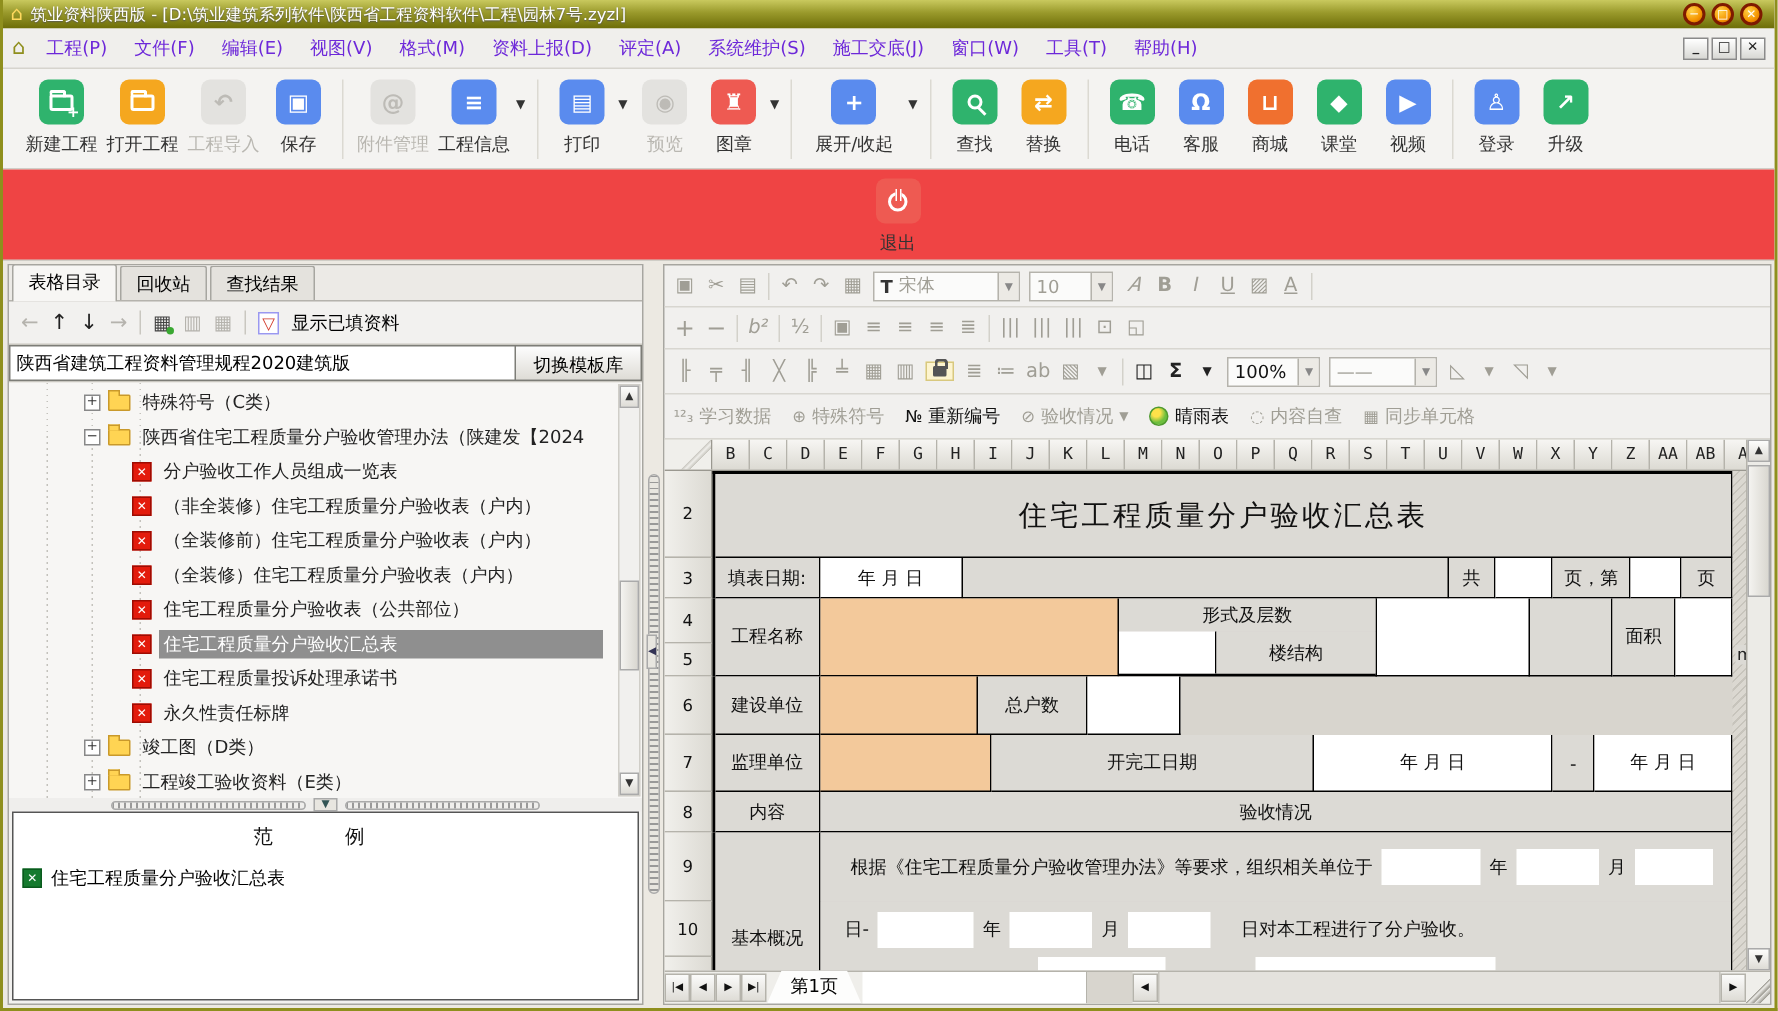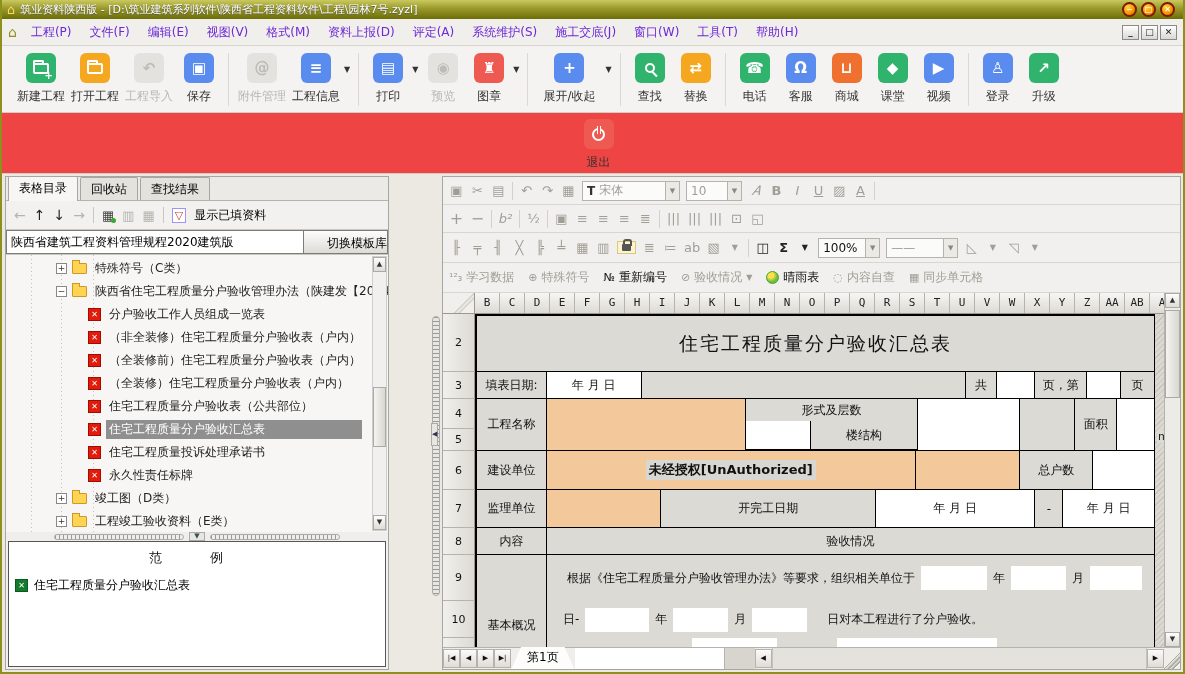--- a/index.html
+++ b/index.html
@@ -32,35 +32,35 @@
   .fico{width:16px;height:11px;border:2px solid #fff;border-radius:2px;position:relative}
   .fico::before{content:"";position:absolute;top:-5px;left:-2px;width:7px;height:3px;border:2px solid #fff;border-bottom:none;border-radius:2px 2px 0 0}
   .fplus{position:absolute;right:3px;bottom:2px;font-size:10px;line-height:10px;color:#fff}
   
   .mag{width:10px;height:10px;border:2px solid #fff;border-radius:50%;position:relative}
   .mag::after{content:"";position:absolute;right:-5px;bottom:-4px;width:7px;height:2px;background:#fff;transform:rotate(45deg)}
   .pwr{width:13px;height:13px;border:2px solid #fff;border-radius:50%;position:relative}
   .pwr::after{content:"";position:absolute;left:50%;top:-4px;width:2px;height:8px;background:#ee5a52;border-left:1px solid #fff;border-right:1px solid #fff;transform:translateX(-50%)}
   .exitrow{position:absolute;top:113px;left:0;right:0;height:61px;background:#ef4444;border-bottom:1px solid #cfcdc6;padding:6px 0 0 12px}
   
-  .lp{position:absolute;left:3px;top:176px;width:384px;bottom:2px;background:#f2f1ef;border:1px solid #a7a6a0;display:flex;flex-direction:column}
+  .lp{position:absolute;left:3px;top:176px;width:424px;bottom:2px;background:#f2f1ef;border:1px solid #a7a6a0;display:flex;flex-direction:column}
   .lp-tabs{height:24px;display:flex;align-items:flex-end;background:#eceae6;padding:2px 0 0 2px;border-bottom:1px solid #b5b3ad}
   .lptab{padding:3px 10px 2px;border:1px solid #a7a6a0;border-bottom:none;background:#e4e2dd;margin-right:2px;border-radius:2px 2px 0 0;white-space:nowrap}
   .lptab.active{background:#f7f6f4;position:relative;top:1px;padding-bottom:4px}
   .lp-nav{height:29px;display:flex;align-items:center;gap:8px;padding:0 8px;border-bottom:1px solid #c9c7c0}
   .arr{font-size:14px;color:#222;line-height:14px}
   .arr.g{color:#b5b3ad}
   .nsep{width:1px;height:16px;background:#c9c7c0}
   .gico{font-size:13px;color:#444;position:relative;line-height:13px}
   .gico.g{color:#b5b3ad}
   .gico.add::after{content:"";position:absolute;right:-2px;bottom:-1px;width:5px;height:5px;border-radius:50%;background:#3aa832}
   .funnel{color:#d23a2a;font-size:11px;border:1px solid #9a98f0;padding:0 2px;background:#fff;line-height:13px}
   .lp-tpl{height:25px;display:flex;border-bottom:1px solid #c9c7c0}
   .tplbox{flex:1;background:#fff;border:1px solid #7d7d77;padding:3px 4px;white-space:nowrap;overflow:hidden}
-  .tplbtn{width:84px;border:1px solid #7d7d77;border-left:none;background:linear-gradient(#fdfdfd,#dedcd6);text-align:right;padding-top:4px;white-space:nowrap}
+  .tplbtn{width:84px;border:1px solid #7d7d77;border-left:none;background:linear-gradient(#fdfdfd,#dedcd6);text-align:center;padding-top:4px;white-space:nowrap}
   .lp-tree{flex:1;position:relative;background:#f7f6f4;overflow:hidden;padding-top:2px;
     background-image:repeating-linear-gradient(180deg,#c4c2bc 0 1px,transparent 1px 4px),repeating-linear-gradient(180deg,#c4c2bc 0 1px,transparent 1px 4px),repeating-linear-gradient(180deg,#c4c2bc 0 1px,transparent 1px 4px);
     background-size:1px 100%,1px 100%,1px 100%;background-position:25px 0,55px 0,87px 0;background-repeat:no-repeat}
   .ti{height:23px;display:flex;align-items:center;gap:5px;white-space:nowrap;overflow:hidden}
   .ti.l1{padding-left:50px}.ti.l2{padding-left:82px}
   .exp{width:11px;height:11px;border:1px solid #888;background:#fff;font-size:9px;line-height:9px;text-align:center;color:#333;flex:none}
   .fold{width:15px;height:11px;background:#ffd453;border:1px solid #c9992b;border-radius:1px;position:relative;flex:none}
   .fold::before{content:"";position:absolute;top:-4px;left:-1px;width:6px;height:3px;background:#ffd453;border:1px solid #c9992b;border-bottom:none}
   .docico{width:13px;height:13px;background:#e31b0c;border:1px solid #9e0c02;color:#fff;font-size:8px;line-height:11px;text-align:center;font-weight:bold;flex:none}
   .tlb{padding:1px 3px;color:#222}
@@ -567,23 +567,20 @@
           <div class="cl" style="width:55px"></div>
           <div class="cl" style="width:42px">面积</div>
           <div class="cl cw" style="width:38px"></div>
         </div>
       </div>
 
       <div class="band" style="height:39px">
         <div class="rh">6</div>
         <div class="cells">
           <div class="cl" style="width:70px">建设单位</div>
-          <div class="cl co" style="width:370px">
-              <span style="background:#d9d7d2;font-weight:bold;font-size:13px;padding:1px 3px">未经授权[UnAuthorized]</span>
-            </div>
           <div class="cl co" style="width:105px"></div>
           <div class="cl" style="width:73px">总户数</div>
           <div class="cl cw" style="width:62px"></div>
         </div>
       </div>
 
       <div class="band" style="height:38px">
         <div class="rh">7</div>
         <div class="cells">
           <div class="cl" style="width:70px">监理单位</div>

